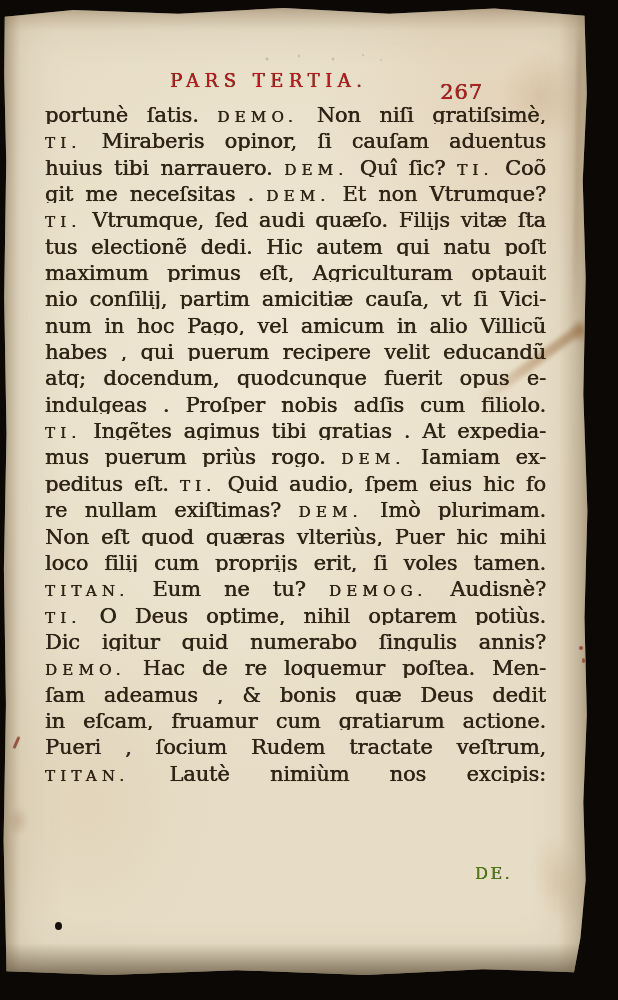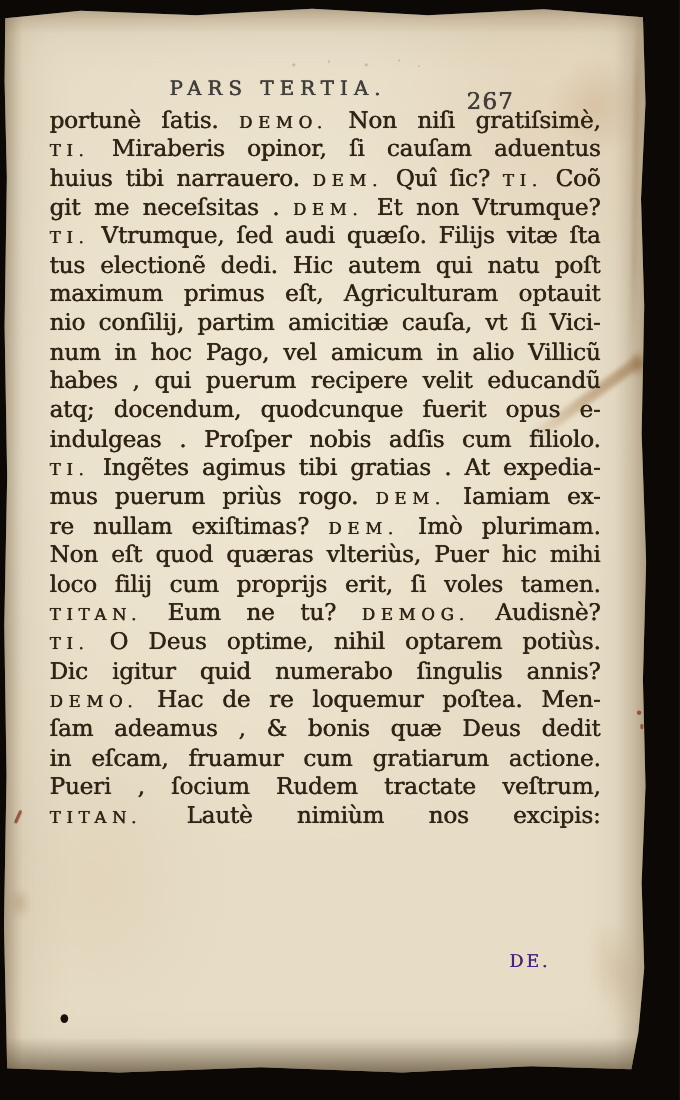--- a/index.html
+++ b/index.html
@@ -33,45 +33,45 @@
       linear-gradient(to right, rgba(105,80,48,0.30) 0, rgba(105,80,48,0) 3%),
       linear-gradient(to left, rgba(105,80,48,0.26) 0, rgba(105,80,48,0) 5%),
       linear-gradient(to bottom, rgba(130,95,60,0.30) 0, rgba(130,95,60,0) 2.5%),
       linear-gradient(to top, rgba(55,40,20,0.55) 0, rgba(55,40,20,0) 3.5%);
   }
   .paper::after {
     content:''; position:absolute; inset:0; z-index:1; pointer-events:none;
     box-shadow: inset 0 0 55px rgba(100,78,45,0.30), inset 0 0 12px rgba(80,60,32,0.22);
   }
 
-  .page-header { position:absolute; top:62px; left:1px; width:100%; height:30px; z-index:2; color:#404040; }
+  .page-header { position:absolute; top:62px; left:17px; width:100%; height:30px; z-index:2; color:#b91c1c; }
   .running-title {
     position:absolute; left:150px; top:2px; font-size:18px; letter-spacing:5.5px;
     text-shadow:0.4px 0 0 rgba(51,39,26,0.9), 0 0 0.8px rgba(51,39,26,0.5);
   }
   .page-number {
     position:absolute; left:420px; top:0; font-size:21px; letter-spacing:1px;
     text-shadow:0.4px 0 0 rgba(51,39,26,0.9), 0 0 0.8px rgba(51,39,26,0.5);
     margin-top:12px;
   }
 
   .body-text {
     position:absolute; left:42px; top:92px; width:501px; z-index:2;
     font-size:21px; color:#2e2315; letter-spacing:-0.15px; word-spacing:0.5px;
     text-shadow:0.35px 0 0 rgba(46,35,21,0.9), 0 0 0.7px rgba(46,35,21,0.55);
   }
   .line {
-    height:26.35px; line-height:23px; overflow:hidden;
+    height:26.35px; line-height:35px; overflow:hidden;
     text-align:justify; text-align-last:justify;
   }
   .speaker { font-size:0.72em; letter-spacing:0.34em; }
 
   .catchword {
-    position:absolute; left:460px; top:858px; z-index:2;
-    font-size:16px; letter-spacing:2.5px; color:#4c1d95;
+    position:absolute; left:472px; top:858px; z-index:2;
+    font-size:16px; letter-spacing:2.5px; color:#4d7c0f;
     text-shadow:0.35px 0 0 rgba(46,35,21,0.9);
   }
 
   .stain, .mark { position:absolute; pointer-events:none; z-index:1; }
   .crease-vert {
     left:572px; top:0; width:5px; height:330px; transform:rotate(1deg);
     background:linear-gradient(to bottom, rgba(150,110,70,0) 0%, rgba(150,110,70,0.30) 20%, rgba(140,100,60,0.24) 70%, rgba(140,100,60,0) 100%);
     filter:blur(2px);
   }
   .crease-diag {
@@ -143,20 +143,21 @@
         <div class="line"><span class="speaker">TI.</span><span> Vtrumque, ſed audi quæſo. Filijs vitæ ſta</span></div>
         <div class="line"><span>tus electionẽ dedi. Hic autem qui natu poſt</span></div>
         <div class="line"><span>maximum primus eſt, Agriculturam optauit</span></div>
         <div class="line"><span>nio conſilij, partim amicitiæ cauſa, vt ſi Vici-</span></div>
         <div class="line"><span>num in hoc Pago, vel amicum in alio Villicũ</span></div>
         <div class="line"><span>habes , qui puerum recipere velit educandũ</span></div>
         <div class="line"><span>atq; docendum, quodcunque fuerit opus e-</span></div>
         <div class="line"><span>indulgeas . Proſper nobis adſis cum filiolo.</span></div>
         <div class="line"><span class="speaker">TI.</span><span> Ingẽtes agimus tibi gratias . At expedia-</span></div>
         <div class="line"><span>mus puerum priùs rogo. </span><span class="speaker">DEM.</span><span> Iamiam ex-</span></div>
+        <div class="line"><span>peditus eſt. </span><span class="speaker">TI.</span><span> Quid audio, ſpem eius hic fo</span></div>
         <div class="line"><span>re nullam exiſtimas? </span><span class="speaker">DEM.</span><span> Imò plurimam.</span></div>
         <div class="line"><span>Non eſt quod quæras vlteriùs, Puer hic mihi</span></div>
         <div class="line"><span>loco filij cum proprijs erit, ſi voles tamen.</span></div>
         <div class="line"><span class="speaker">TITAN.</span><span> Eum ne tu? </span><span class="speaker">DEMOG.</span><span> Audisnè?</span></div>
         <div class="line"><span class="speaker">TI.</span><span> O Deus optime, nihil optarem potiùs.</span></div>
         <div class="line"><span>Dic igitur quid numerabo ſingulis annis?</span></div>
         <div class="line"><span class="speaker">DEMO.</span><span> Hac de re loquemur poſtea. Men-</span></div>
         <div class="line"><span>ſam adeamus , &amp; bonis quæ Deus dedit</span></div>
         <div class="line"><span>in eſcam, fruamur cum gratiarum actione.</span></div>
         <div class="line"><span>Pueri , ſocium Rudem tractate veſtrum,</span></div>

